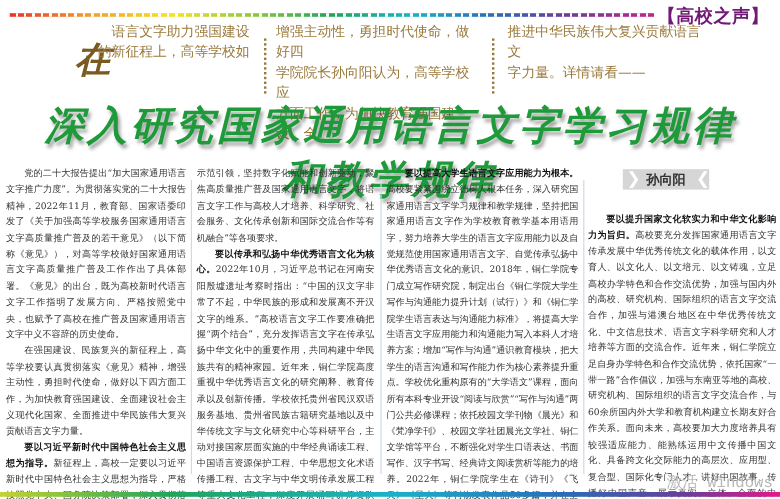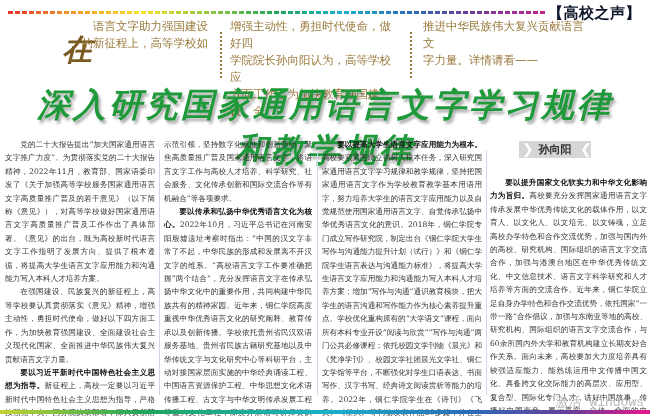--- a/index.html
+++ b/index.html
@@ -10,21 +10,21 @@
     color:#222;
   }
   .rainbow-dash {
     position:absolute; left:8px; top:11px; width:537px; height:3px;
     background:
       repeating-linear-gradient(90deg, rgba(255,255,255,0) 0 5px, #fff 5px 7px),
       linear-gradient(90deg,#e8332a 0%,#f39a2a 12%,#f6e12b 25%,#8dc63f 38%,#1fa55a 50%,#19b3c9 62%,#2a6cb8 75%,#6a3d98 86%,#c3238c 100%);
   }
   .section-tag {
     position:absolute; left:548px; top:4px; font-size:15px; font-weight:bold;
-    color:#0f172a; font-family:"DejaVu Sans","Liberation Sans",sans-serif; letter-spacing:0.5px;
+    color:#701a75; font-family:"DejaVu Sans","Liberation Sans",sans-serif; letter-spacing:0.5px;
   }
   .intro { position:absolute; top:18px; font-family:"DejaVu Sans","Liberation Sans",sans-serif; color:#9a7a3c; font-size:11.5px; line-height:17px; }
   .intro-col1 { left:40px; width:168px; text-align:right; }
   .intro-col2 { left:230px; width:170px; }
   .intro-col3 { left:423px; width:170px; }
   .dropcap {
     position:absolute; left:62px; top:30px; font-size:30px; font-weight:bold; color:#7a5a20;
     font-family:"DejaVu Serif","Liberation Serif",serif; font-style:italic;
   }
   .intro-col1 .line1, .intro-col1 .line2 { padding-left:30px; }
@@ -79,21 +79,21 @@
 </div>
 <div class="dotsep" style="left:410px;"></div>
 <div class="intro intro-col3">
   <div>推进中华民族伟大复兴贡献语言文</div>
   <div>字力量。详情请看——</div>
 </div>
 
 <div class="headline">深入研究国家通用语言文字学习规律和教学规律</div>
 
 <div class="col col1">
-  <p>党的二十大报告提出“加大国家通用语言文字推广力度”。为贯彻落实党的二十大报告精神，2022年11月，教育部、国家语委印发了《关于加强高等学校服务国家通用语言文字高质量推广普及的若干意见》（以下简称《意见》），对高等学校做好国家通用语言文字高质量推广普及工作作出了具体部署。《意见》的出台，既为高校新时代语言文字工作指明了发展方向、提供了根本遵循，将提高大学生语言文字应用能力和沟通能力写入本科人才培养方案。</p>
+  <p>党的二十大报告提出“加大国家通用语言文字推广力度”。为贯彻落实党的二十大报告精神，2022年11月，教育部、国家语委印发了《关于加强高等学校服务国家通用语言文字高质量推广普及的若干意见》（以下简称《意见》），对高等学校做好国家通用语言文字高质量推广普及工作作出了具体部署。《意见》的出台，既为高校新时代语言文字工作指明了发展方向、严格按照党中央，也赋予了高校在推广普及国家通用语言文字中义不容辞的历史使命。</p>
   <p>在强国建设、民族复兴的新征程上，高等学校要认真贯彻落实《意见》精神，增强主动性，勇担时代使命，做好以下四方面工作，为加快教育强国建设、全面建设社会主义现代化国家、全面推进中华民族伟大复兴贡献语言文字力量。</p>
   <p><span class="lead">要以习近平新时代中国特色社会主义思想为指导。</span><span>新征程上，高校一定要以习近平新时代中国特色社会主义思想为指导，严格按照党中央、国务院决策部署，深入贯彻落实《意见》提出的“立足服务铸牢中华民族共同体意识，坚持服务国家发展大局和人民群众需求，坚持立德树人根本任务，坚持特色</span></p>
 </div>
 
 <div class="vsep" style="left:159px;"></div>
 
 <div class="col col2">
   <p style="text-indent:0">示范引领，坚持数字化赋能和创新驱动，聚焦高质量推广普及国家通用语言文字，将语言文字工作与高校人才培养、科学研究、社会服务、文化传承创新和国际交流合作等有机融合”等各项要求。</p>
   <p><span class="lead">要以传承和弘扬中华优秀语言文化为核心。</span><span>2022年10月，习近平总书记在河南安阳殷墟遗址考察时指出：“中国的汉文字非常了不起，中华民族的形成和发展离不开汉文字的维系。”高校语言文字工作要准确把握“两个结合”，充分发挥语言文字在传承弘扬中华文化中的重要作用，共同构建中华民族共有的精神家园。近年来，铜仁学院高度重视中华优秀语言文化的研究阐释、教育传承以及创新传播。学校依托贵州省民汉双语服务基地、贵州省民族古籍研究基地以及中华传统文字与文化研究中心等科研平台，主动对接国家层面实施的中华经典诵读工程、中国语言资源保护工程、中华思想文化术语传播工程、古文字与中华文明传承发展工程等重大文化工程，深度开展诵写讲师资队伍、经典诵读课程和教材体系建设，大力推进思想术语的整理、译写、研究及传承教育工作，加强古文字研究领域相关人才培养和学科建设，取得了丰硕成果。</span></p>
 </div>

